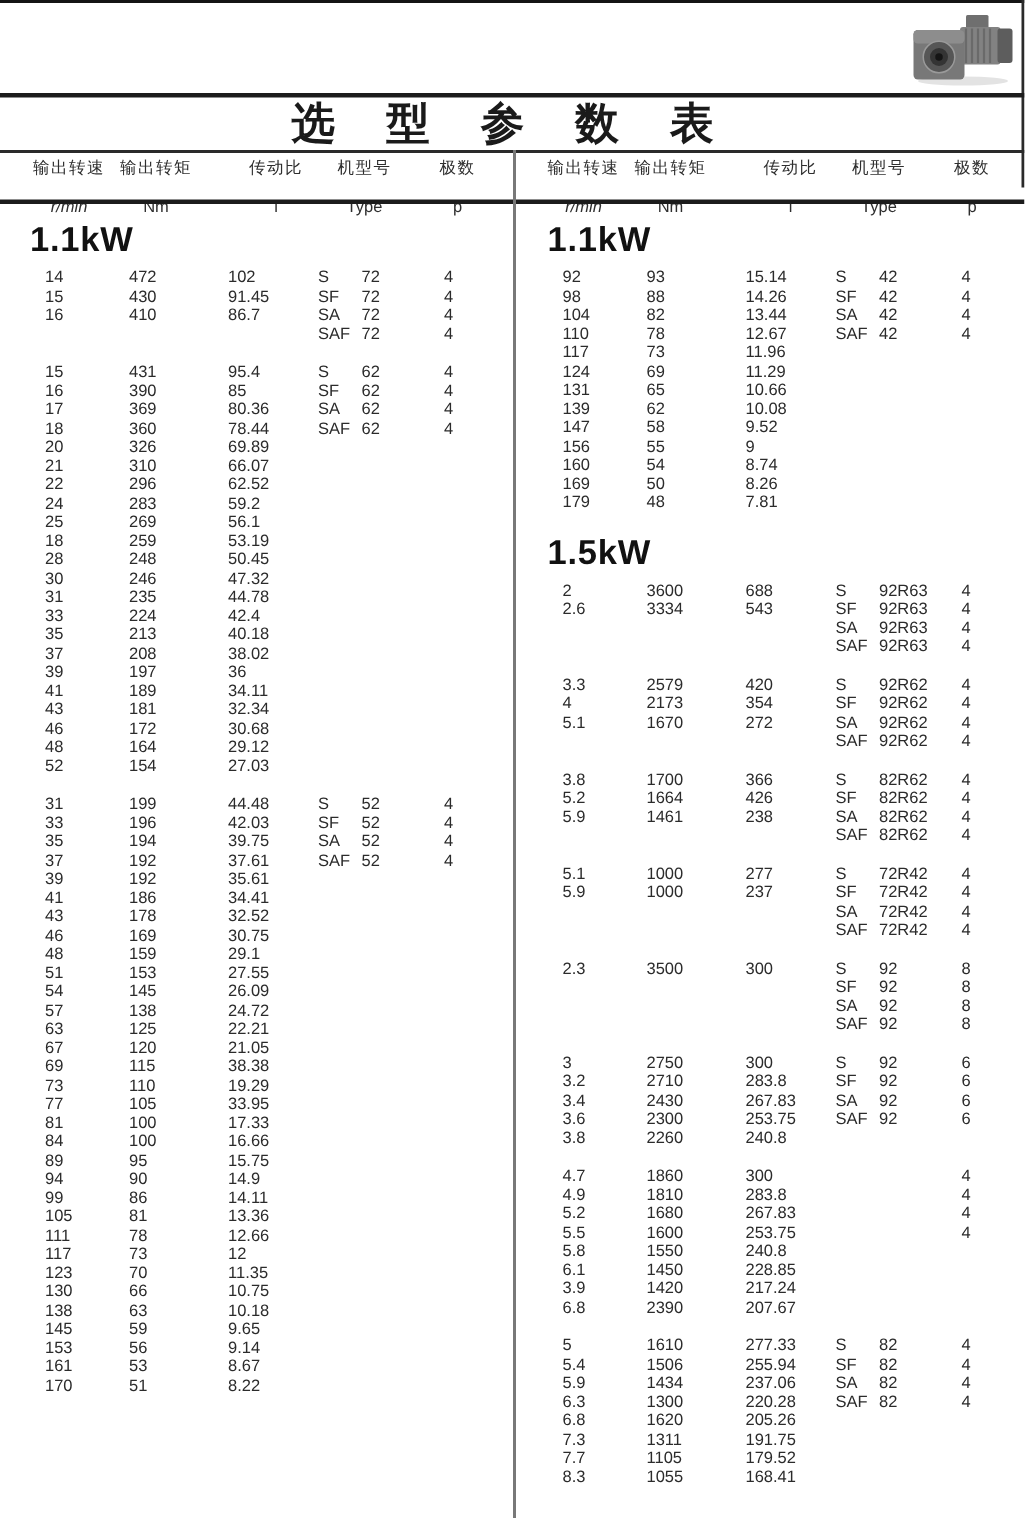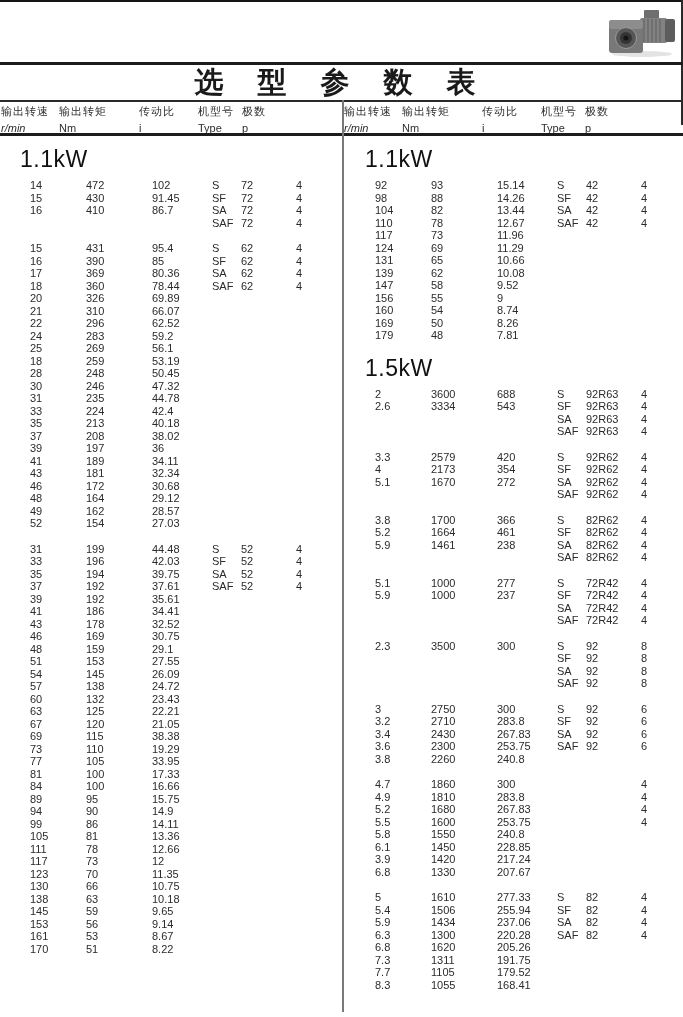--- a/index.html
+++ b/index.html
@@ -21,32 +21,32 @@
     position:absolute;top:63px;left:0;width:683px;height:36px;
     text-align:center;font-size:29px;font-weight:bold;letter-spacing:13px;
     box-sizing:border-box;color:#1a1a1a;white-space:nowrap;
   }
 
   .vdivider{position:absolute;left:342px;top:100px;width:2px;height:912px;background:#787878;}
 
   .hdr{position:absolute;top:104px;height:29px;}
   .hdr-left{left:0;width:342px;}
   .hdr-right{left:343px;width:340px;}
-  .hc{position:absolute;top:0;width:90px;margin-left:-45px;}
+  .hc{position:absolute;top:0;width:90px;margin-left:-45px;text-align:center;}
   .hc .cn{font-size:11px;letter-spacing:1px;color:#2e2e2e;}
-  .hc .sub{font-size:11px;margin-top:3px;color:#2e2e2e;}
+  .hc .sub{font-size:11px;margin-top:13px;color:#2e2e2e;}
   .hc .sub.it{font-style:italic;}
-  .hc0{left:46px}.hc1{left:104px}.hc2{left:184px}.hc3{left:243px}.hc4{left:287px}
+  .hc0{left:46px}.hc1{left:104px}.hc2{left:184px}.hc3{left:243px}.hc4{left:305px}
 
   .body{position:absolute;top:146px;width:316px;}
   .body-left{left:28px;}
   .body-right{left:373px;}
 
   .power{
-    font-size:23px;font-weight:400;color:#111;margin:0 0 7px -8px;height:26px;
+    font-size:23px;font-weight:700;color:#111;margin:0 0 7px -8px;height:26px;
     letter-spacing:0.5px;
   }
   .section + .section{margin-top:10px;}
   .block{margin-bottom:13px;}
   .row{position:relative;height:12.5px;}
   .c{position:absolute;top:0;font-size:11px;line-height:12.5px;color:#2b2b2b;white-space:nowrap;}
   .c0{left:2px}.c1{left:58px}.c2{left:124px}.c3{left:184px}.c4{left:213px}.c5{left:268px}
 </style>
 </head>
 <body>
@@ -323,28 +323,20 @@
         </div>
         <div class="row">
           <span class="c c0">48</span>
           <span class="c c1">164</span>
           <span class="c c2">29.12</span>
           <span class="c c3"></span>
           <span class="c c4"></span>
           <span class="c c5"></span>
         </div>
         <div class="row">
-          <span class="c c0">49</span>
-          <span class="c c1">162</span>
-          <span class="c c2">28.57</span>
-          <span class="c c3"></span>
-          <span class="c c4"></span>
-          <span class="c c5"></span>
-        </div>
-        <div class="row">
           <span class="c c0">52</span>
           <span class="c c1">154</span>
           <span class="c c2">27.03</span>
           <span class="c c3"></span>
           <span class="c c4"></span>
           <span class="c c5"></span>
         </div>
       </div>
       <div class="block">
         <div class="row">
@@ -437,28 +429,20 @@
         </div>
         <div class="row">
           <span class="c c0">57</span>
           <span class="c c1">138</span>
           <span class="c c2">24.72</span>
           <span class="c c3"></span>
           <span class="c c4"></span>
           <span class="c c5"></span>
         </div>
         <div class="row">
-          <span class="c c0">60</span>
-          <span class="c c1">132</span>
-          <span class="c c2">23.43</span>
-          <span class="c c3"></span>
-          <span class="c c4"></span>
-          <span class="c c5"></span>
-        </div>
-        <div class="row">
           <span class="c c0">63</span>
           <span class="c c1">125</span>
           <span class="c c2">22.21</span>
           <span class="c c3"></span>
           <span class="c c4"></span>
           <span class="c c5"></span>
         </div>
         <div class="row">
           <span class="c c0">67</span>
           <span class="c c1">120</span>
@@ -799,21 +783,21 @@
           <span class="c c0">3.8</span>
           <span class="c c1">1700</span>
           <span class="c c2">366</span>
           <span class="c c3">S</span>
           <span class="c c4">82R62</span>
           <span class="c c5">4</span>
         </div>
         <div class="row">
           <span class="c c0">5.2</span>
           <span class="c c1">1664</span>
-          <span class="c c2">461</span>
+          <span class="c c2">426</span>
           <span class="c c3">SF</span>
           <span class="c c4">82R62</span>
           <span class="c c5">4</span>
         </div>
         <div class="row">
           <span class="c c0">5.9</span>
           <span class="c c1">1461</span>
           <span class="c c2">238</span>
           <span class="c c3">SA</span>
           <span class="c c4">82R62</span>
@@ -990,21 +974,21 @@
         <div class="row">
           <span class="c c0">3.9</span>
           <span class="c c1">1420</span>
           <span class="c c2">217.24</span>
           <span class="c c3"></span>
           <span class="c c4"></span>
           <span class="c c5"></span>
         </div>
         <div class="row">
           <span class="c c0">6.8</span>
-          <span class="c c1">1330</span>
+          <span class="c c1">2390</span>
           <span class="c c2">207.67</span>
           <span class="c c3"></span>
           <span class="c c4"></span>
           <span class="c c5"></span>
         </div>
       </div>
       <div class="block">
         <div class="row">
           <span class="c c0">5</span>
           <span class="c c1">1610</span>

